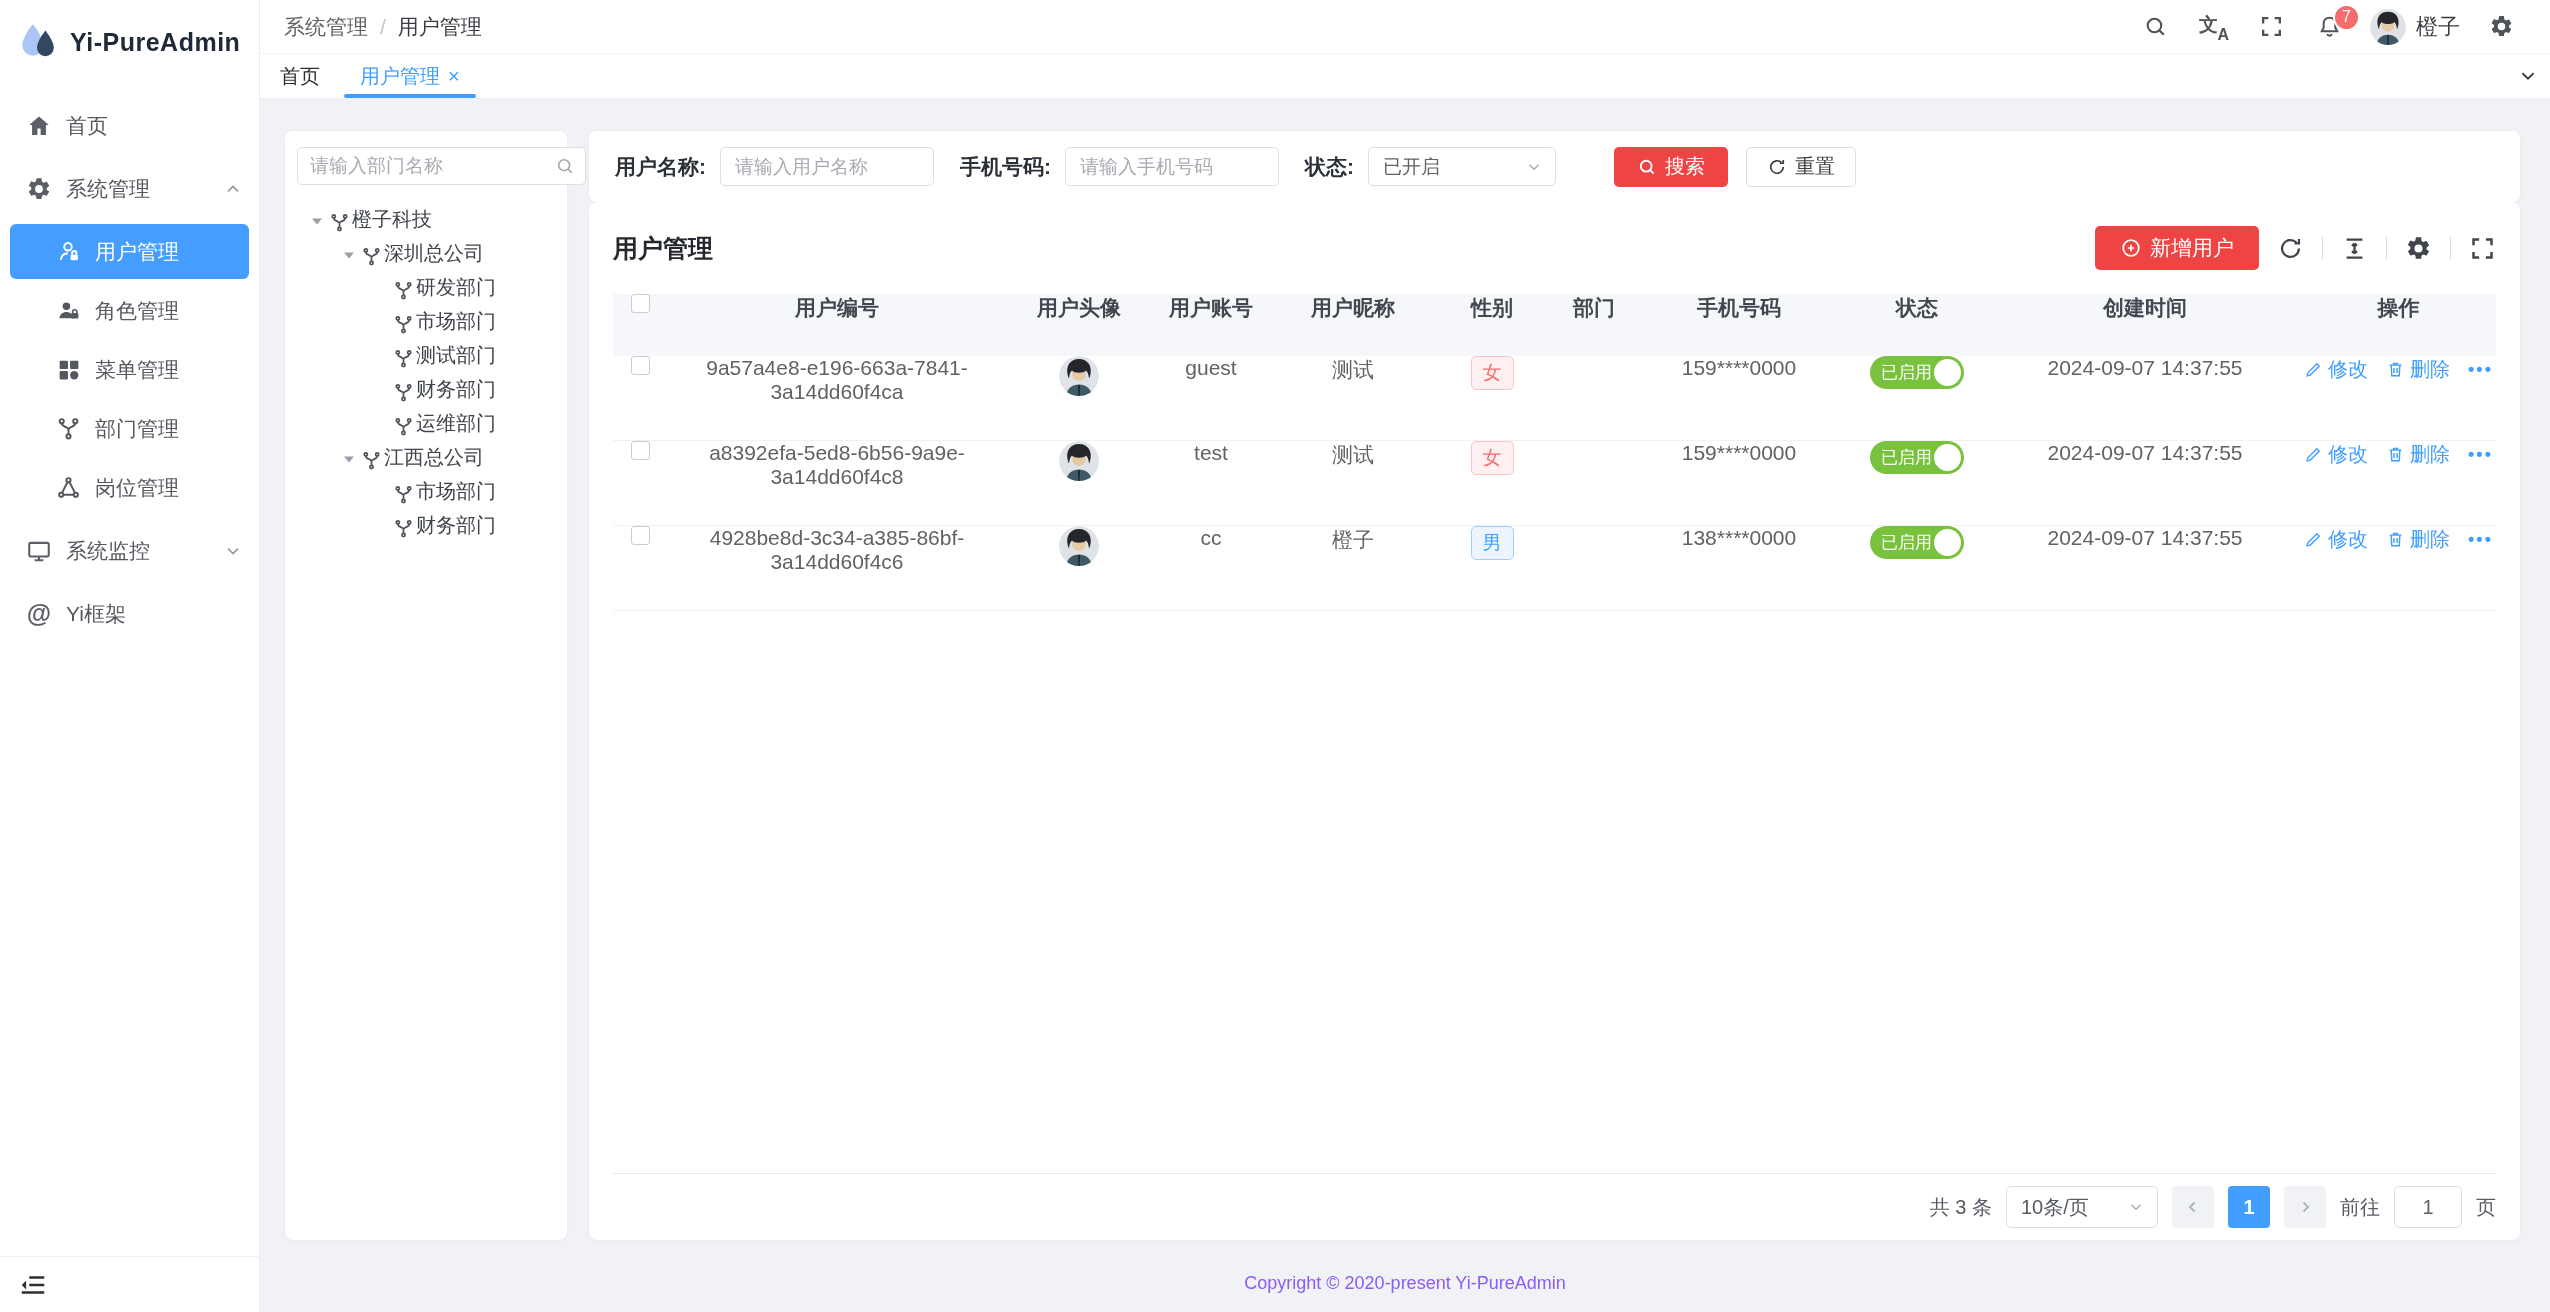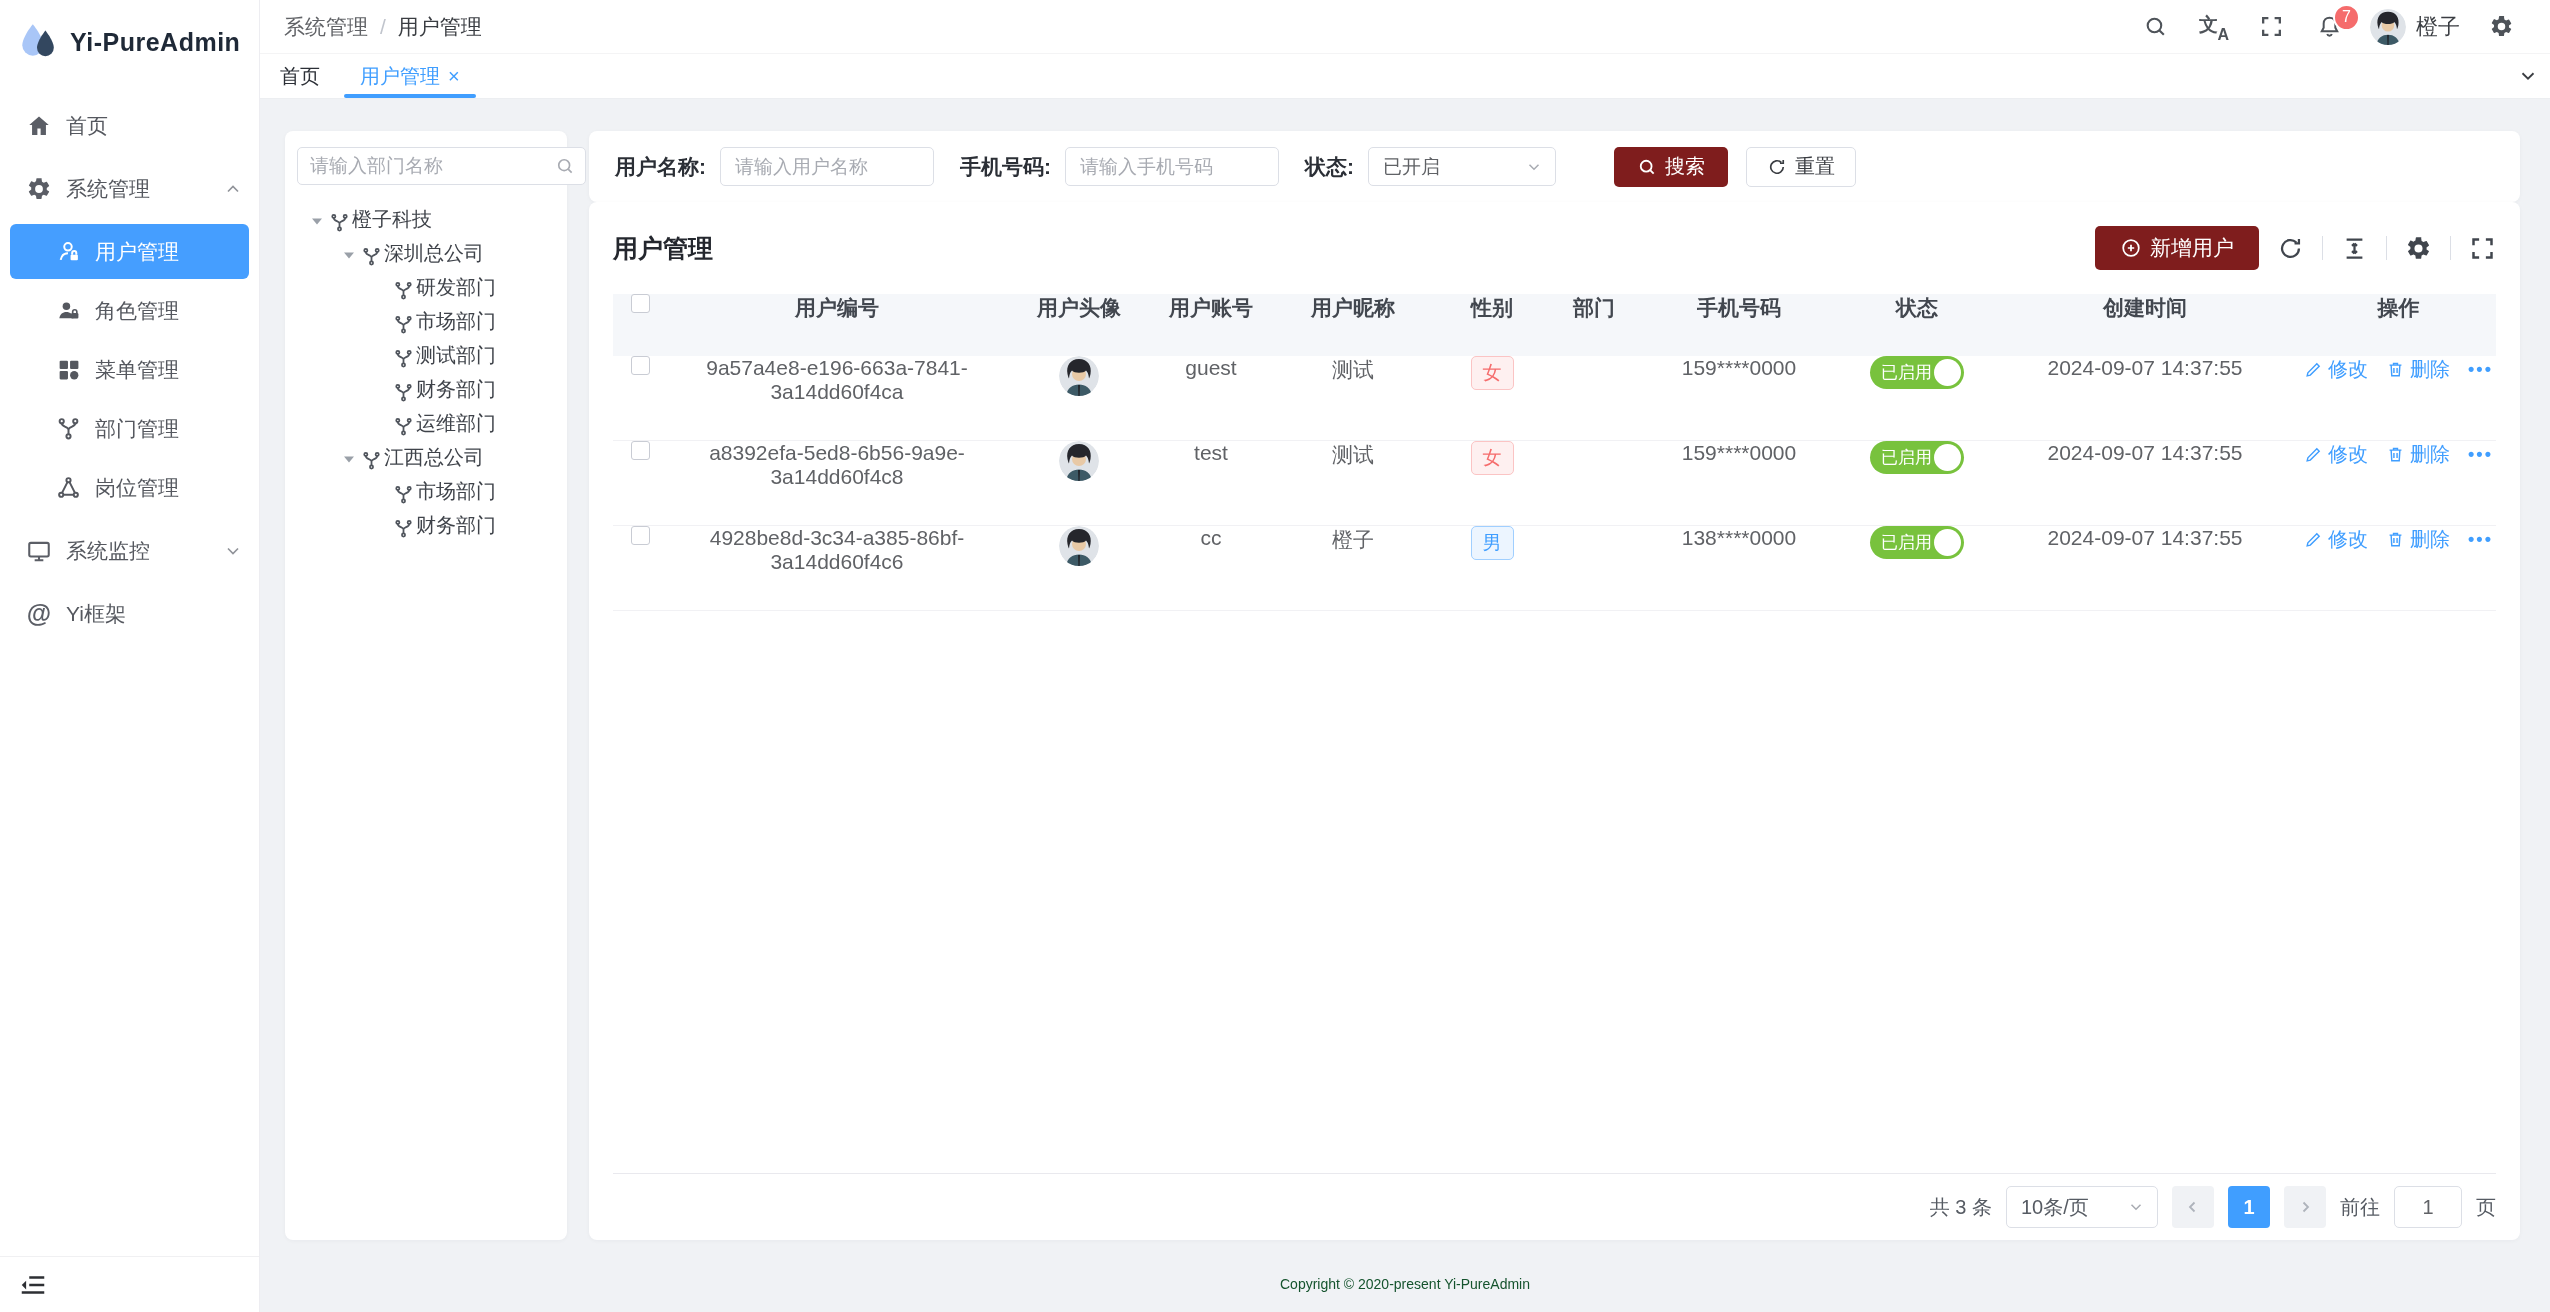--- a/index.html
+++ b/index.html
@@ -96,21 +96,21 @@
              font-size:19px; color:#606266; outline:none; }
   .f-input::placeholder { color:#a8abb2; }
   .f-group { display:flex; align-items:center; gap:14px; }
   .f-select { width:188px; height:39px; border:1px solid #dcdfe6; border-radius:5px; display:flex;
               align-items:center; justify-content:space-between; padding:0 12px 0 14px;
               font-size:19px; color:#606266; cursor:pointer; background:#fff; }
   .f-select svg { width:18px; height:18px; color:#a8abb2; }
   .btn { height:40px; border-radius:5px; display:inline-flex; align-items:center; justify-content:center;
          gap:8px; font-size:20px; cursor:pointer; border:1px solid transparent; }
   .btn svg { width:20px; height:20px; }
-  .btn-primary { background:#7f1d1d; color:#fff; padding:0 22px; }
+  .btn-primary { background:#ef4444; color:#fff; padding:0 22px; }
   .btn-plain { background:#fff; color:#3a3d42; border-color:#dcdfe6; padding:0 20px; }
   .filter-btns { display:flex; gap:18px; margin-left:32px; }
 
   
   .main-card { flex:1; display:flex; flex-direction:column; padding:0 24px; min-height:0; }
   .card-head { height:92px; display:flex; align-items:center; justify-content:space-between; flex-shrink:0; }
   .card-title { font-size:25px; font-weight:bold; color:#24272e; }
   .head-tools { display:flex; align-items:center; gap:18px; }
   .btn-add { height:44px; padding:0 24px; font-size:21px; }
   .btn-add svg { width:22px; height:22px; }
@@ -146,21 +146,21 @@
   .psize svg { width:18px; height:18px; color:#a8abb2; }
   .pbtn { width:42px; height:42px; border-radius:4px; background:#f0f2f5; display:flex; align-items:center;
           justify-content:center; color:#aeb3bb; cursor:pointer; }
   .pbtn svg { width:18px; height:18px; }
   .pcur { width:42px; height:42px; border-radius:4px; background:#409eff; color:#fff; font-weight:bold;
           display:flex; align-items:center; justify-content:center; cursor:pointer; }
   .goto-input { width:68px; height:42px; border:1px solid #dcdfe6; border-radius:5px; text-align:center;
                 font-size:20px; color:#606266; outline:none; }
 
   .footer { height:57px; display:flex; align-items:center; justify-content:center;
-            font-size:14px; color:#14532d; }
+            font-size:18px; color:#8b5cf6; }
   .hidden-defs { position:absolute; width:0; height:0; overflow:hidden; }
 </style>
 </head>
 <body>
 
 <svg class="hidden-defs" aria-hidden="true">
   <defs>
     <g id="avatar-art">
       <circle cx="20" cy="20" r="20" fill="#dfe3e8"></circle>
       <circle cx="20" cy="18" r="7" fill="#e8c9a6"></circle>

